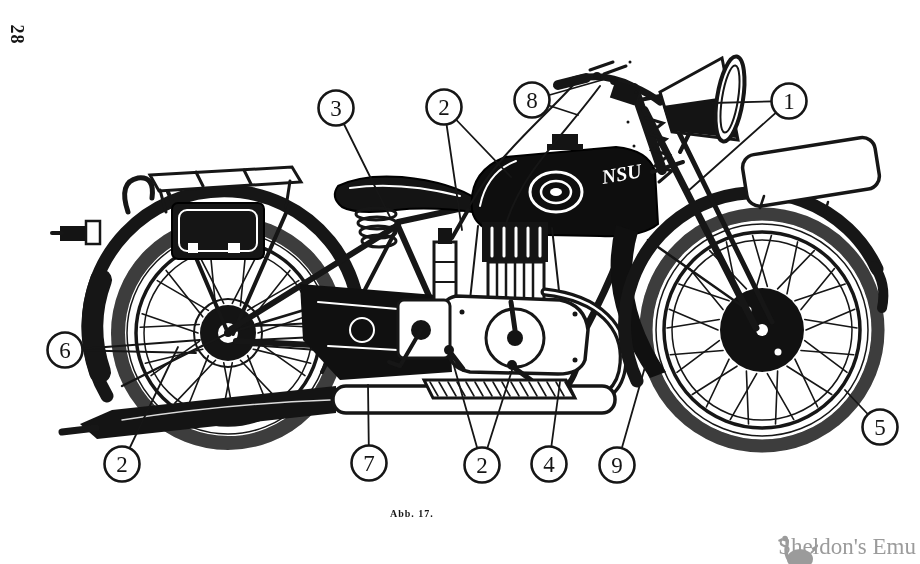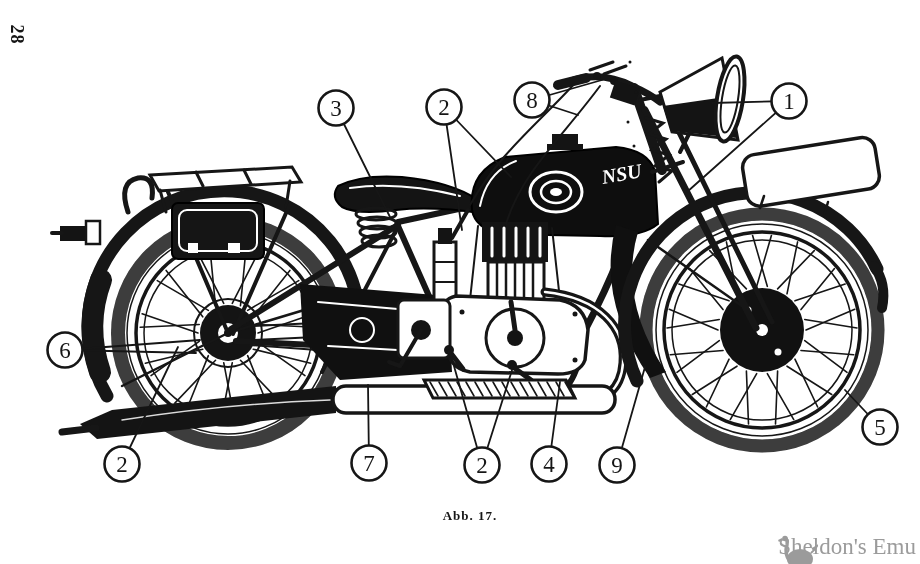--- a/index.html
+++ b/index.html
@@ -1,21 +1,21 @@
 <!DOCTYPE html>
 <html><head>
 <meta charset="utf-8">
 <style>
   html,body{margin:0;padding:0;background:#fff;}
   .page{position:relative;width:920px;height:564px;background:#ffffff;overflow:hidden;
         font-family:"Liberation Serif",serif;}
   .page-number{position:absolute;left:6px;top:24px;font-weight:bold;font-size:18px;
         color:#161616;transform:rotate(90deg);transform-origin:center;letter-spacing:1px;}
-  .caption{position:absolute;left:390px;top:508px;width:160px;text-align:center;
-        font-weight:bold;font-size:13px;color:#161616;letter-spacing:1px;}
+  .caption{position:absolute;left:390px;top:508px;width:160px;
+        font-weight:bold;font-size:10px;color:#161616;letter-spacing:1px;}
   .watermark{position:absolute;right:4px;bottom:2px;display:flex;align-items:flex-end;gap:2px;
         color:#9b9b9b;}
   .watermark .wm-text{font-size:23px;line-height:1;padding-bottom:4px;color:#9b9b9b;}
   svg{position:absolute;left:0;top:0;}
 </style>
 </head>
 <body>
 
 <div class="page">
 

